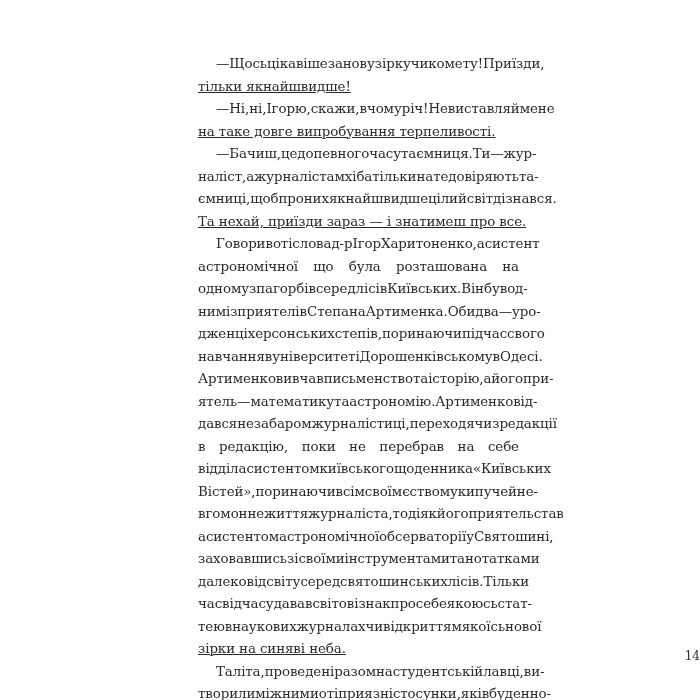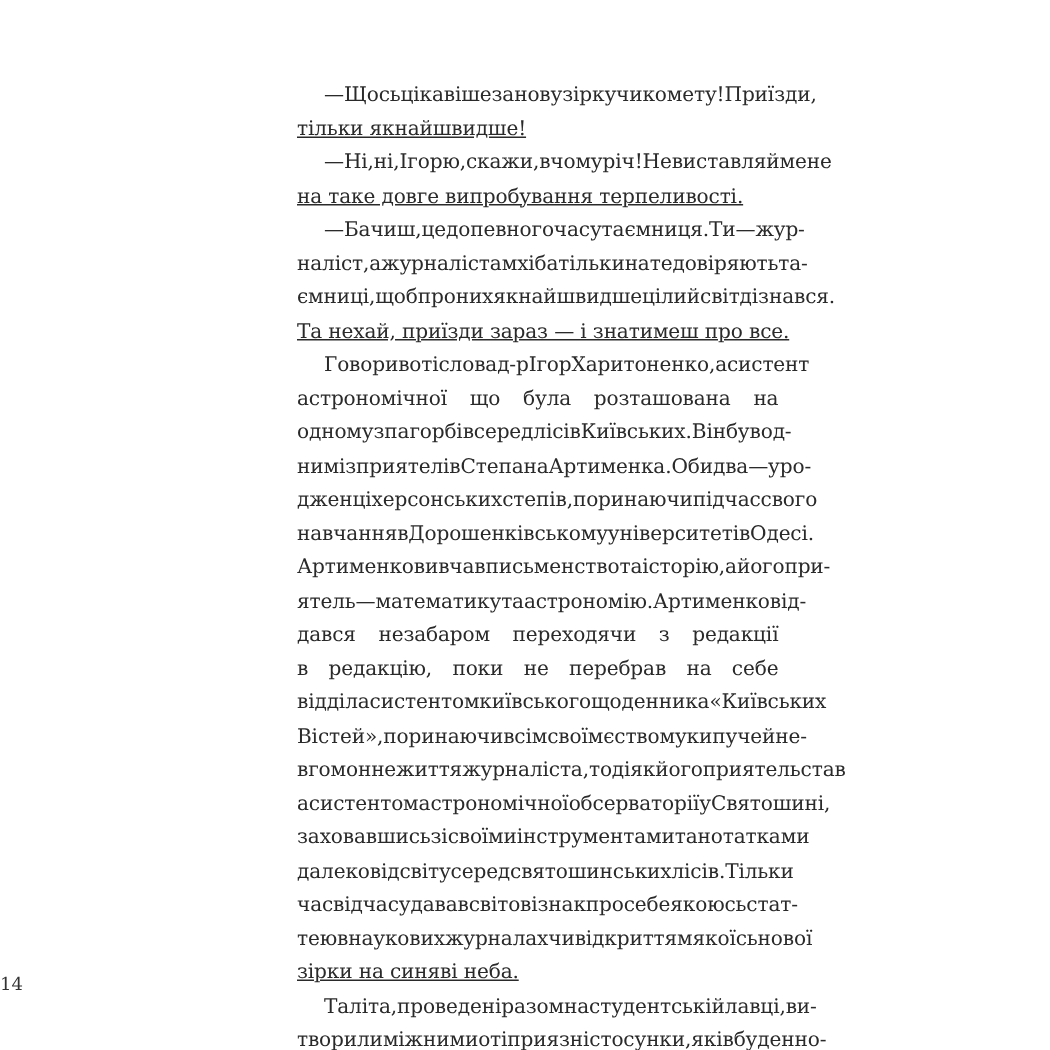--- a/index.html
+++ b/index.html
@@ -11,21 +11,21 @@
     position: absolute; left: 198px; top: 53px; width: 321px;
     font-family: "DejaVu Serif", "Liberation Serif", serif;
     font-size: 13.4px; line-height: 22.5px; color: #2a2a2a;
     letter-spacing: -0.1px;
   }
   .line { white-space: nowrap; display: flex; justify-content: space-between; height: 22.5px; }
   .line.last { justify-content: flex-start; text-decoration: underline; }
   .line span.w { display: inline-block; }
   .line.indent { padding-left: 18px; }
   .page-number {
-    position: absolute; left: 0; width: 700px; top: 649px; text-align: left;
+    position: absolute; left: 0; width: 700px; top: 649px; text-align: right;
     font-family: "DejaVu Serif", "Liberation Serif", serif;
     font-size: 12px; color: #333;
   }
 </style>
 </head>
 <body>
 
 <div class="page">
   <div class="text-block" id="text-block">
       <div class="line indent">
@@ -130,22 +130,22 @@
         <span class="w">херсонських</span>
         <span class="w">степів,</span>
         <span class="w">поринаючи</span>
         <span class="w">під</span>
         <span class="w">час</span>
         <span class="w">свого</span>
       </div>
       <div class="line">
         <span class="w">навчання</span>
         <span class="w">в</span>
+        <span class="w">університеті</span>
         <span class="w">Дорошенківському</span>
-        <span class="w">університеті</span>
         <span class="w">в</span>
         <span class="w">Одесі.</span>
       </div>
       <div class="line">
         <span class="w">Артименко</span>
         <span class="w">вивчав</span>
         <span class="w">письменство</span>
         <span class="w">та</span>
         <span class="w">історію,</span>
         <span class="w">а</span>
@@ -157,20 +157,21 @@
         <span class="w">—</span>
         <span class="w">математику</span>
         <span class="w">та</span>
         <span class="w">астрономію.</span>
         <span class="w">Артименко</span>
         <span class="w">від-</span>
       </div>
       <div class="line">
         <span class="w">дався</span>
         <span class="w">незабаром</span>
+        <span class="w">журналістиці,</span>
         <span class="w">переходячи</span>
         <span class="w">з</span>
         <span class="w">редакції</span>
       </div>
       <div class="line">
         <span class="w">в</span>
         <span class="w">редакцію,</span>
         <span class="w">поки</span>
         <span class="w">не</span>
         <span class="w">перебрав</span>

